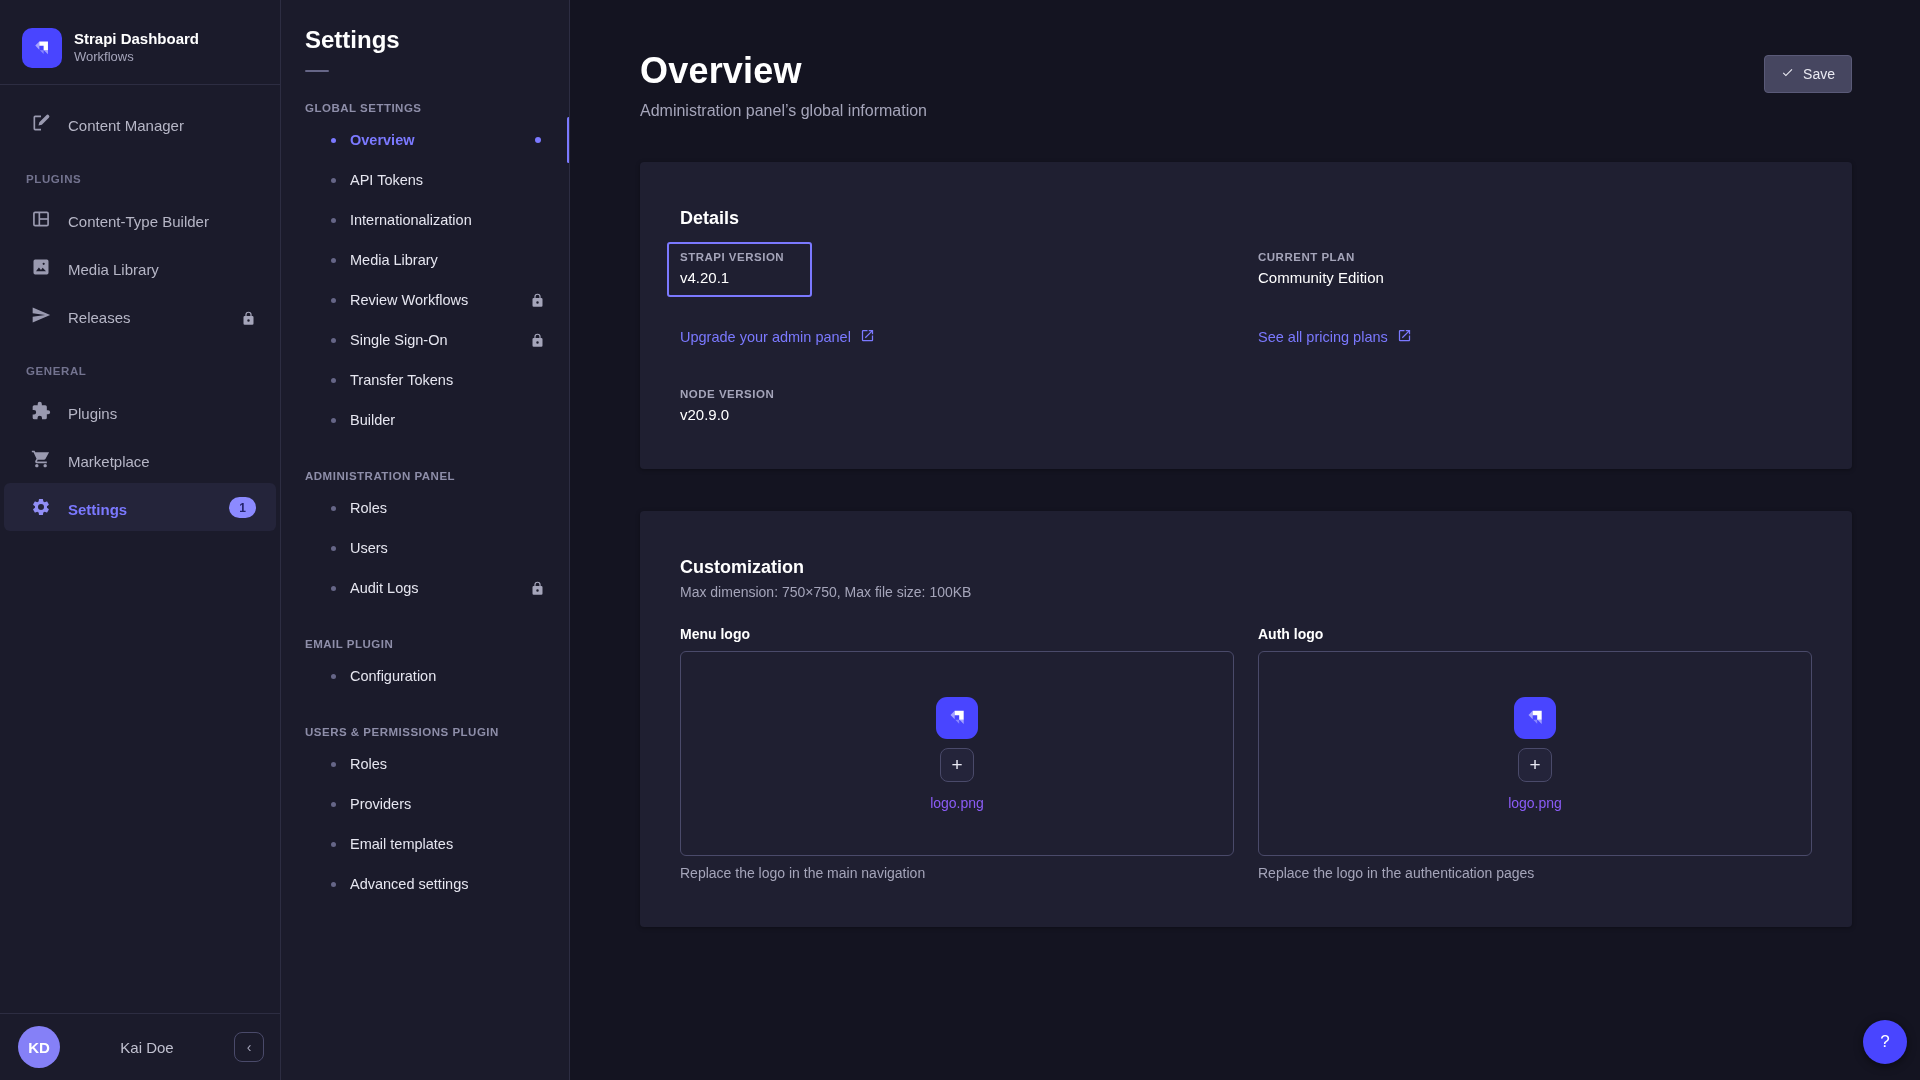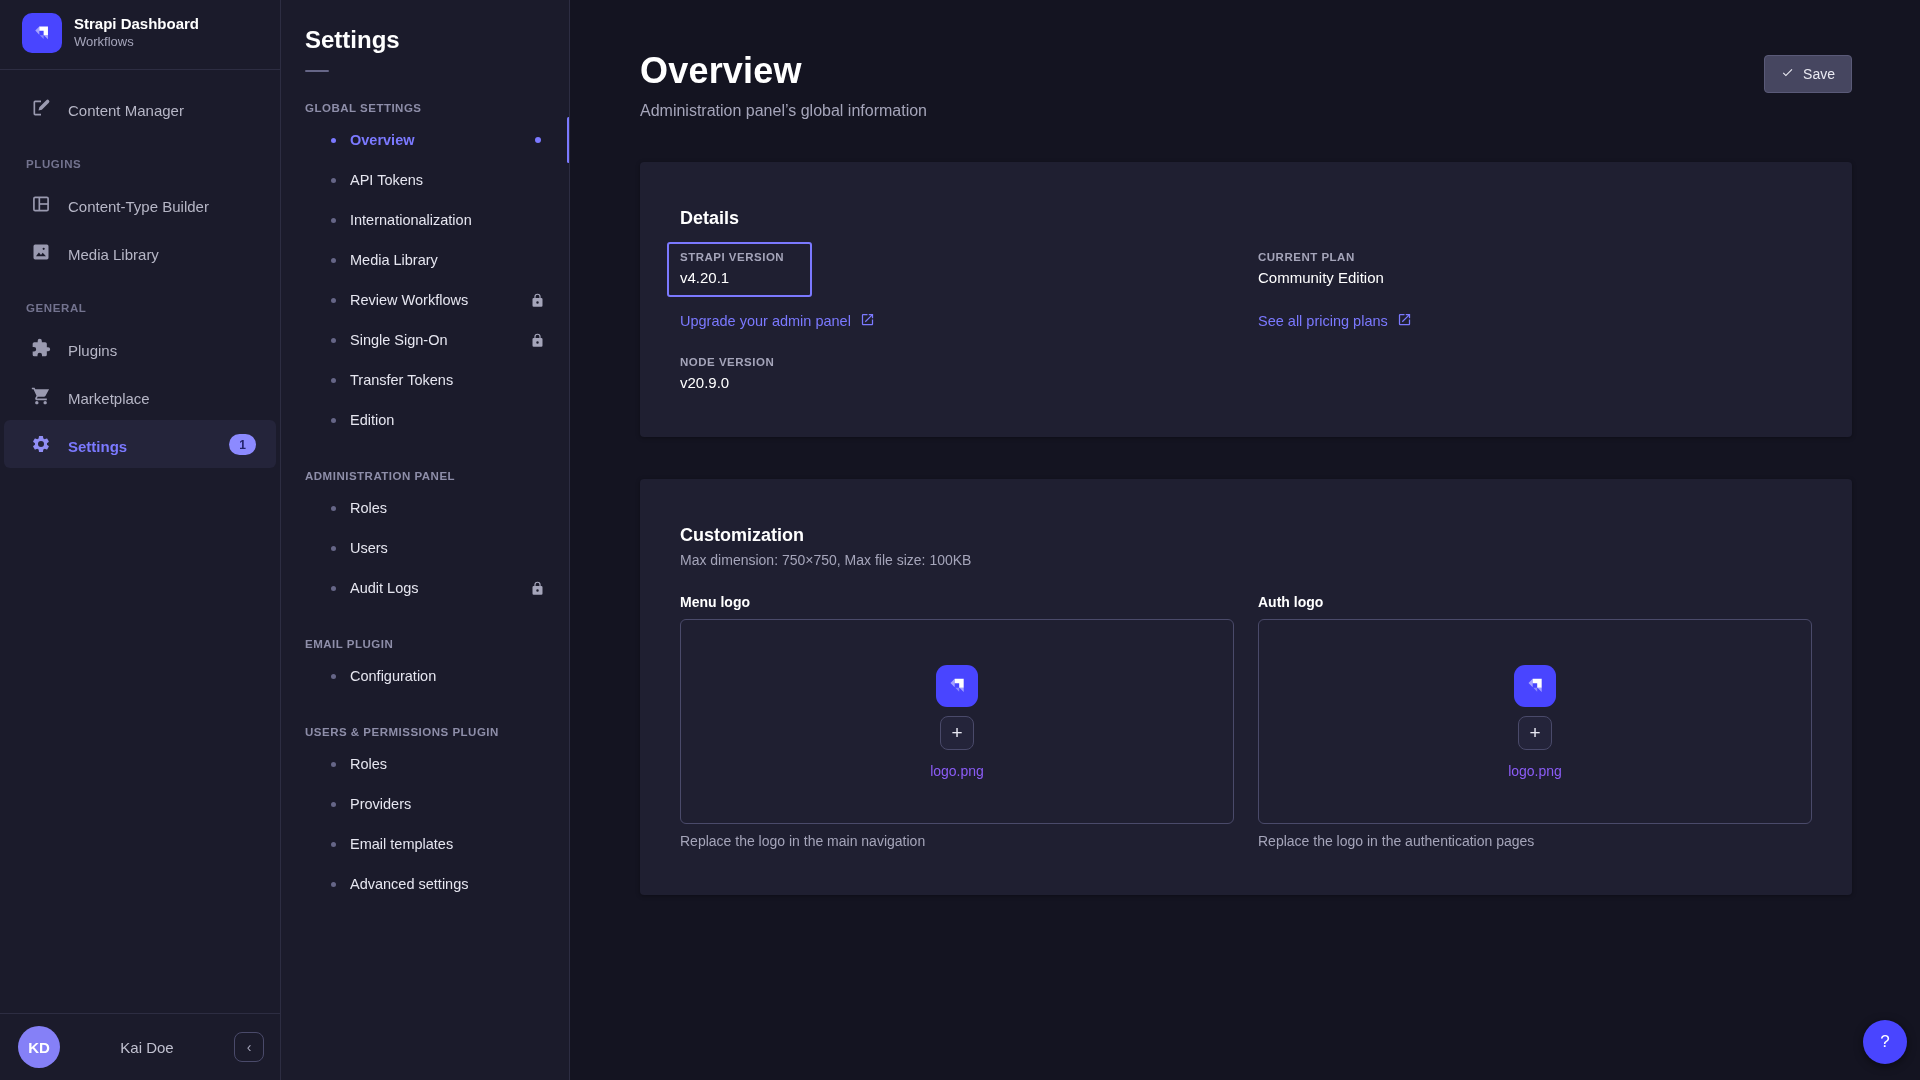--- a/index.html
+++ b/index.html
@@ -28,21 +28,21 @@
 
   
   .sidebar{
     width:281px;min-width:281px;height:100%;
     background:var(--nav);
     border-right:1px solid var(--line);
     display:flex;flex-direction:column;
   }
   .brand{
     display:flex;align-items:center;gap:12px;
-    padding:13px 20px 16px 22px;
+    padding:28px 20px 16px 22px;
     border-bottom:1px solid var(--line);
   }
   .logo-tile{
     width:40px;height:40px;border-radius:10px;
     background:var(--primary);
     display:flex;align-items:center;justify-content:center;
     flex-shrink:0;
   }
   .logo-tile svg{width:26px;height:26px;}
   .brand-name{font-size:15px;font-weight:bold;line-height:1.25;}
@@ -145,21 +145,21 @@
   .card{
     background:var(--card);border-radius:4px;
     box-shadow:0 1px 4px rgba(0,0,0,.35);
     padding:46px 40px;
   }
   .card-details{margin-top:42px;min-height:260px;}
   .card-title{font-size:18px;font-weight:bold;}
 
   .details-grid{
     display:grid;grid-template-columns:578px 1fr;
-    row-gap:26px;margin-top:22px;
+    row-gap:42px;margin-top:22px;
   }
   .field-label{font-size:11.5px;font-weight:bold;color:var(--muted);letter-spacing:.5px;}
   .field-value{font-size:15px;color:var(--txt);margin-top:6px;}
   .field-highlight{
     border:2px solid var(--purple);border-radius:3px;
     padding:7px 26px 9px 11px;
     margin:-9px 0 -11px -13px;
     width:max-content;align-self:start;
   }
   .ext-link{
@@ -259,20 +259,33 @@
 
       <div class="nav-item">
         <span class="icn">
           <svg viewBox="0 0 24 24" fill="currentColor">
             <path d="M19 3H5a2 2 0 0 0-2 2v14a2 2 0 0 0 2 2h14a2 2 0 0 0 2-2V5a2 2 0 0 0-2-2zm-2.5 5.2a1.3 1.3 0 1 1-2.6 0 1.3 1.3 0 0 1 2.6 0zM6 17l3.5-4.5 2.5 3 2-2.5L18 17H6z" fill="currentColor"></path>
           </svg>
         </span>
         <span>Media Library</span>
       </div>
 
+      <div class="nav-item">
+        <span class="icn">
+          <svg viewBox="0 0 24 24" fill="currentColor">
+              <path d="M2.01 21L23 12 2.01 3 2 10l15 2-15 2z"></path>
+            </svg>
+        </span>
+        <span>Releases</span>
+        <span class="lock">
+          <svg viewBox="0 0 24 24" fill="currentColor">
+              <use href="#lock-path"></use>
+            </svg>
+        </span>
+      </div>
 
 
       <div class="nav-section-header">GENERAL</div>
 
       <div class="nav-item">
         <span class="icn">
           <svg viewBox="0 0 24 24" fill="currentColor">
               <path d="M20.5 11H19V7a2 2 0 0 0-2-2h-4V3.5a2.5 2.5 0 0 0-5 0V5H4a2 2 0 0 0-2 2v3.8h1.5a2.7 2.7 0 0 1 0 5.4H2V20a2 2 0 0 0 2 2h3.8v-1.5a2.7 2.7 0 0 1 5.4 0V22H17a2 2 0 0 0 2-2v-4h1.5a2.5 2.5 0 0 0 0-5z"></path>
             </svg>
         </span>
@@ -348,21 +361,21 @@
               <use href="#lock-path"></use>
             </svg>
           </span>
       </div>
       <div class="sub-item">
         <span class="dot"></span>
         <span>Transfer Tokens</span>
       </div>
       <div class="sub-item">
         <span class="dot"></span>
-        <span>Edition</span>
+        <span>Builder</span>
       </div>
     </div>
 
     <div class="subnav-section">
       <div class="subnav-header">ADMINISTRATION PANEL</div>
       <div class="sub-item">
         <span class="dot"></span>
         <span>Roles</span>
       </div>
       <div class="sub-item">

